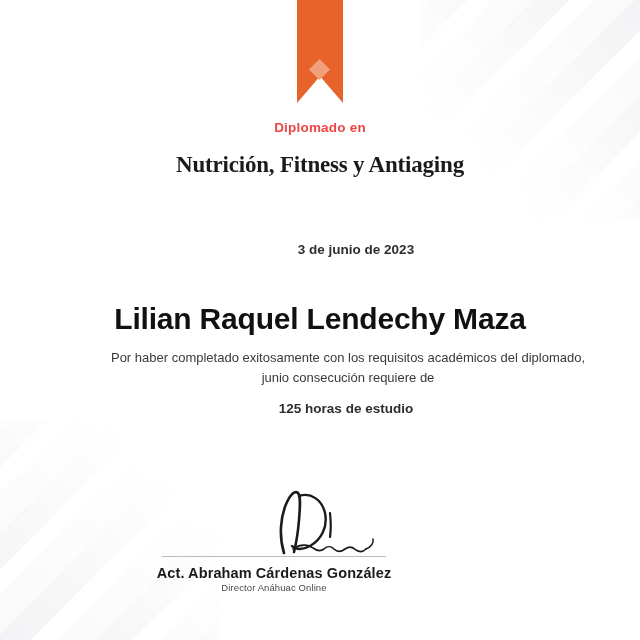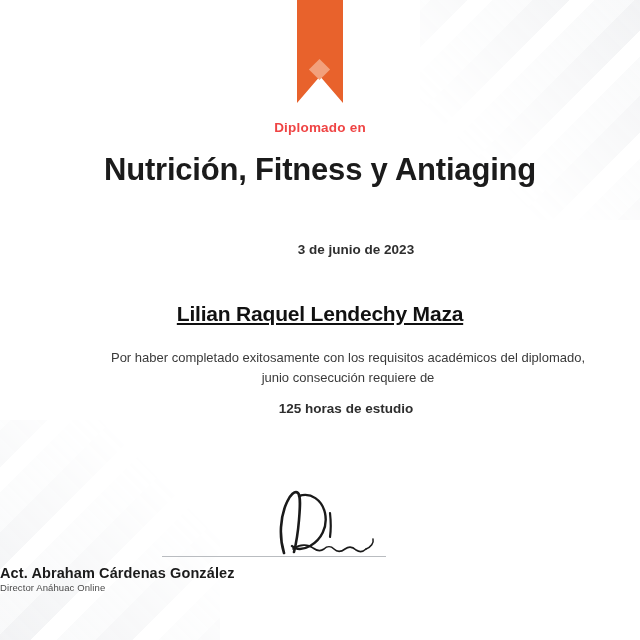--- a/index.html
+++ b/index.html
@@ -91,45 +91,45 @@
     font-size: 13.5px;
     font-weight: 600;
     color: #ef4444;
     letter-spacing: 0.2px;
   }
 
   .program-title {
     position: absolute;
     top: 152px;
     width: 640px;
-    font-size: 31px;
+    font-size: 23px;
     font-weight: 600;
     color: #1b1b1b;
     letter-spacing: -0.2px;
+    font-family: Liberation Serif, serif;
   }
 
   .issue-date {
     position: absolute;
     top: 242px;
     width: 640px;
     font-size: 13.5px;
     font-weight: 600;
     color: #2e2e2e;
     margin-left: 36px;
   }
 
   .recipient-name {
     position: absolute;
     top: 302px;
     width: 640px;
-    font-size: 21px;
+    font-size: 30px;
     font-weight: 600;
     color: #111111;
     letter-spacing: -0.2px;
-    text-decoration: underline;
   }
 
   .statement {
     position: absolute;
     top: 348px;
     width: 640px;
     font-size: 13px;
     font-weight: 400;
     color: #3a3a3a;
     line-height: 20px;
@@ -146,21 +146,21 @@
     color: #2e2e2e;
     padding-left: 26px;
   }
 
   
   .signature-block {
     position: absolute;
     top: 480px;
     left: 0;
     width: 548px;
-    text-align: left;
+    text-align: center;
   }
   .signature-mark {
     width: 640px;
     height: 76px;
     display: block;
   }
   .signature-rule {
     width: 224px;
     height: 1px;
     background: #b9bcc0;

